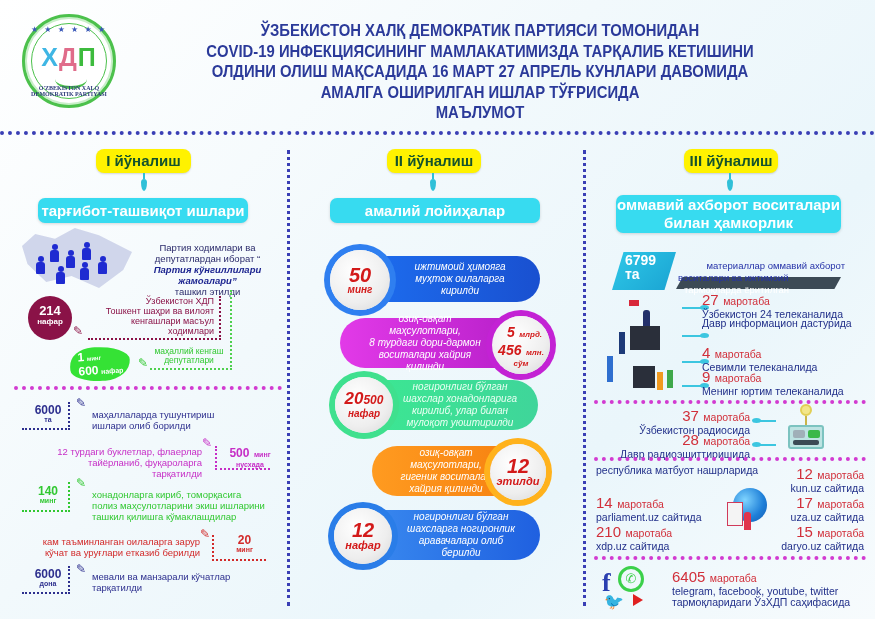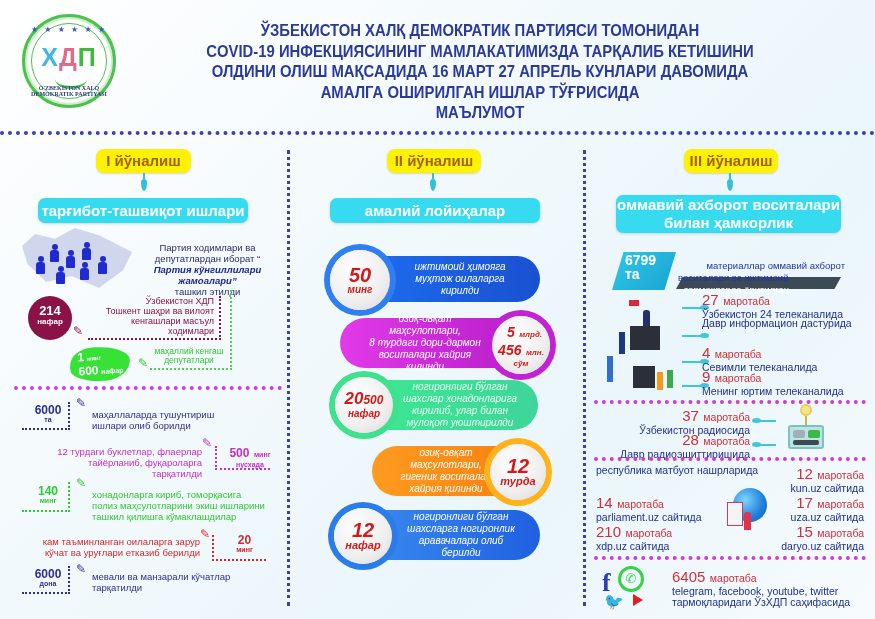--- a/index.html
+++ b/index.html
@@ -15,21 +15,21 @@
   .logo .stars { position: absolute; left: 0; right: 0; top: 8px; text-align: center; color: #3a58b8; font-size: 8px; letter-spacing: 2px; }
   .logo .leaf { position: absolute; left: 30px; top: 52px; width: 32px; height: 20px; border-bottom: 3px solid #4cc14c; border-radius: 0 0 50% 50%; }
   .logo .caption { position: absolute; left: 0; right: 0; bottom: 8px; text-align: center; font-family: "Liberation Serif", serif; font-size: 6px; color: #2d3b7a; font-weight: bold; }
 
   .title { left: 160px; top: 20px; width: 640px; text-align: center; color: #2b3a9a; font-weight: bold; font-size: 16.5px; line-height: 20.5px; font-family: "Liberation Sans Narrow", "Liberation Sans", sans-serif; transform: scaleX(0.9); transform-origin: center top; }
 
   .hdots { height: 0; border-top: 4px dotted #3a3fb5; }
   .vdots { width: 0; border-left: 3px dotted #3a3fb5; }
   .pdots { height: 0; border-top: 4px dotted #d23bd1; }
 
-  .pill-yellow { background: #fff200; color: #a16207; font-weight: bold; font-size: 15px; border-radius: 8px; text-align: center; line-height: 24px; box-shadow: 0 1px 2px rgba(0,0,0,.15); }
+  .pill-yellow { background: #fff200; color: #14532d; font-weight: bold; font-size: 15px; border-radius: 8px; text-align: center; line-height: 24px; box-shadow: 0 1px 2px rgba(0,0,0,.15); }
   .drop { width: 6px; height: 12px; background: #30c0d8; border-radius: 50% 50% 50% 50% / 30% 30% 70% 70%; }
   .drop-stem { width: 2px; height: 6px; background: #30c0d8; }
   .pill-cyan { background: #37dbf0; color: #fff; font-weight: bold; font-size: 15px; border-radius: 7px; text-align: center; box-shadow: 0 1px 3px rgba(0,0,0,.15); display: flex; align-items: center; justify-content: center; line-height: 18px; }
 
   .small { font-size: 9.5px; line-height: 11px; }
   .navy { color: #2d2f8e; }
   .purple { color: #c62ec6; }
   .green { color: #31c831; }
   .red { color: #d22a2a; }
   .maroon { color: #8d1346; }
@@ -254,21 +254,21 @@
 <div class="abs band" style="left:372px; top:446px; width:170px; height:50px; background:linear-gradient(90deg,#ff9b20,#f57d0e); padding-right:22px;">
   <div>
     <div>озиқ-овқат</div>
     <div>маҳсулотлари,</div>
     <div>гигеник воситалар</div>
     <div>хайрия қилинди</div>
   </div>
 </div>
 <div class="abs disc" style="left:490px; top:444px; width:56px; height:56px; box-shadow:0 0 0 6px #ffb21c;">
   <div style="font-size:20px; line-height:18px;">12</div>
-  <div style="font-size:11px;">турда</div>
+  <div style="font-size:11px;">этилди</div>
 </div>
 
 <div class="abs band" style="left:360px; top:510px; width:180px; height:50px; background:linear-gradient(90deg,#3a8bf0,#1f60e0); padding-left:22px;">
   <div>
     <div>ногиронлиги бўлган</div>
     <div>шахсларга ногиронлик</div>
     <div>аравачалари олиб</div>
     <div>берилди</div>
   </div>
 </div>

